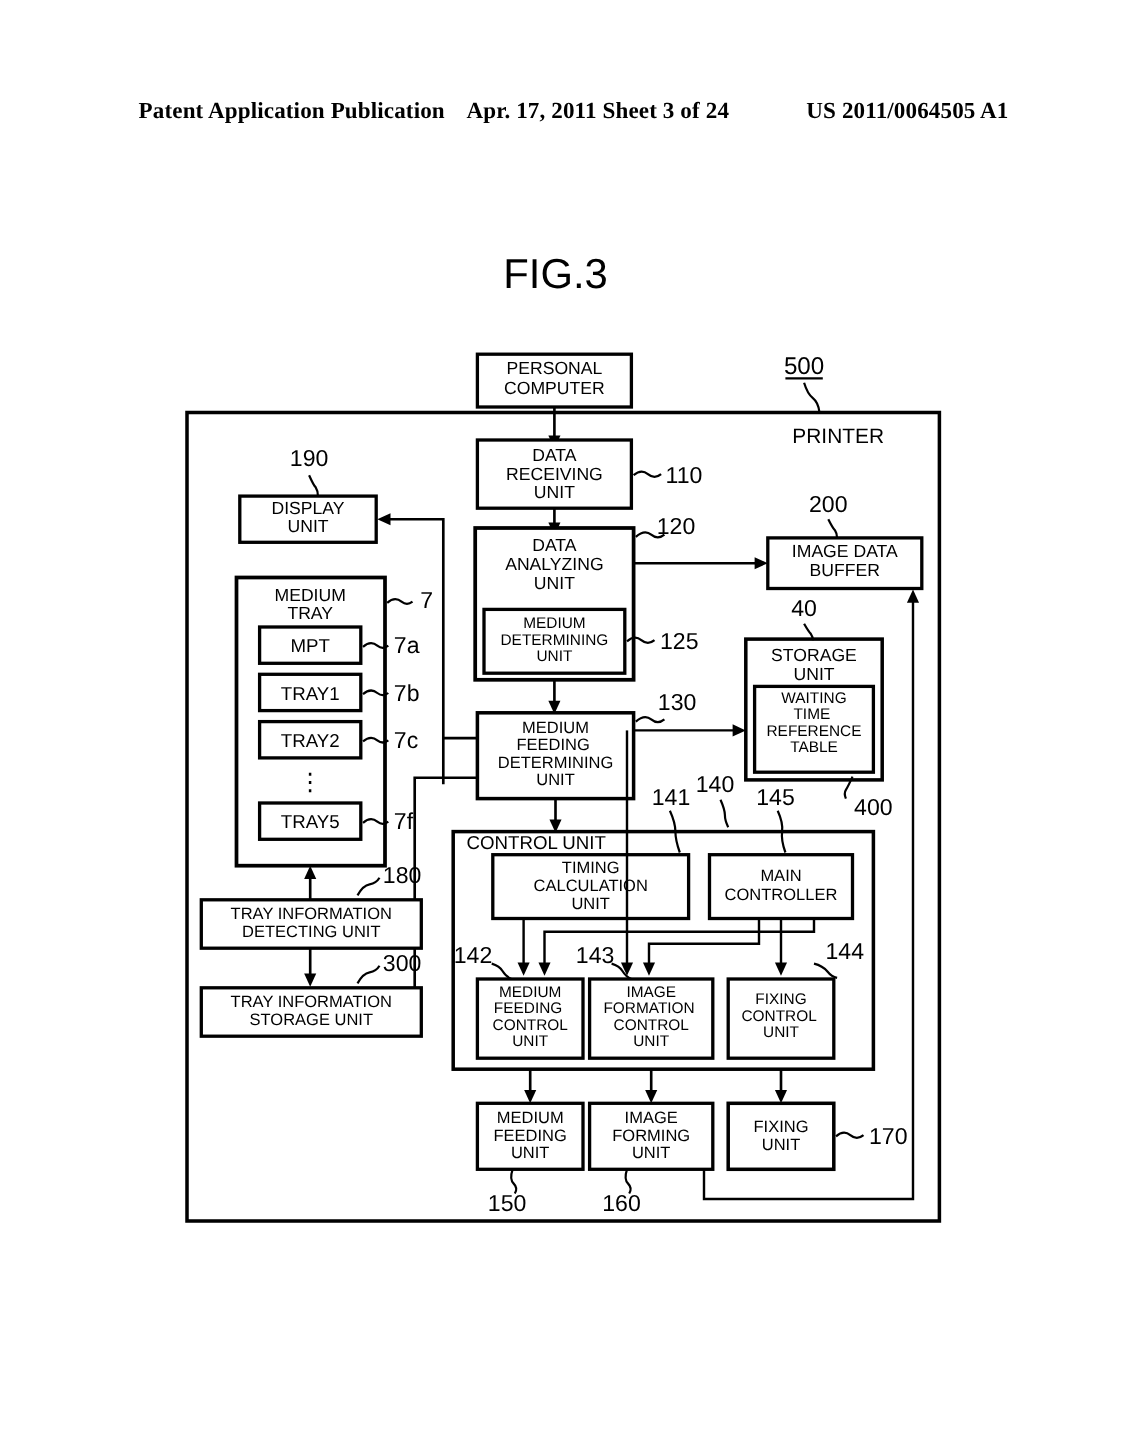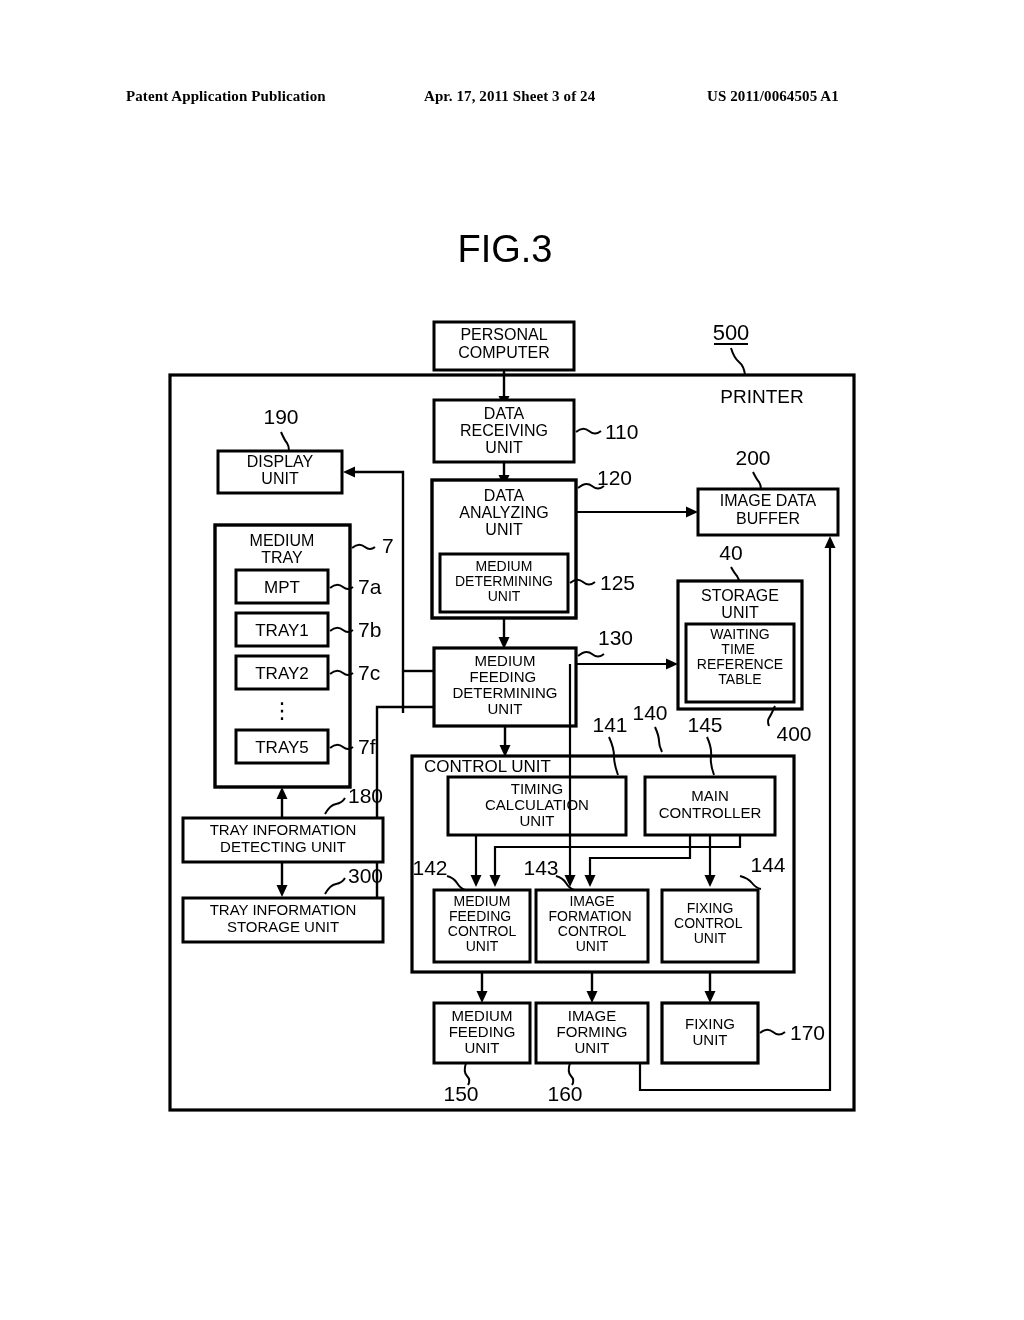--- a/index.html
+++ b/index.html
@@ -1,23 +1,23 @@
 <!DOCTYPE html>
 <html><head>
 <meta charset="utf-8">
 <style>
   html,body{margin:0;padding:0;background:#ffffff;}
   body{width:1024px;height:1320px;position:relative;
        font-family:"Liberation Sans", sans-serif;color:#000;}
   #sheet{position:absolute;left:0;top:0;width:1024px;height:1320px;}
   .hdr{position:absolute;top:88px;font-family:"Liberation Serif",serif;
-       font-weight:bold;font-size:15px;letter-spacing:.1px;white-space:nowrap;}
+       font-weight:bold;font-size:21px;letter-spacing:.1px;white-space:nowrap;}
   #hdr-pub{left:126px;}
   #hdr-date{left:424px;}
-  #hdr-num{left:707px;}
+  #hdr-num{left:733px;}
   svg{position:absolute;left:0;top:0;}
   text{font-family:"Liberation Sans", sans-serif;fill:#000;}
   .bx{fill:#fff;stroke:#000;}
   .ln{stroke:#000;fill:none;}
 </style>
 </head>
 <body>
 
 <div id="sheet">
 

